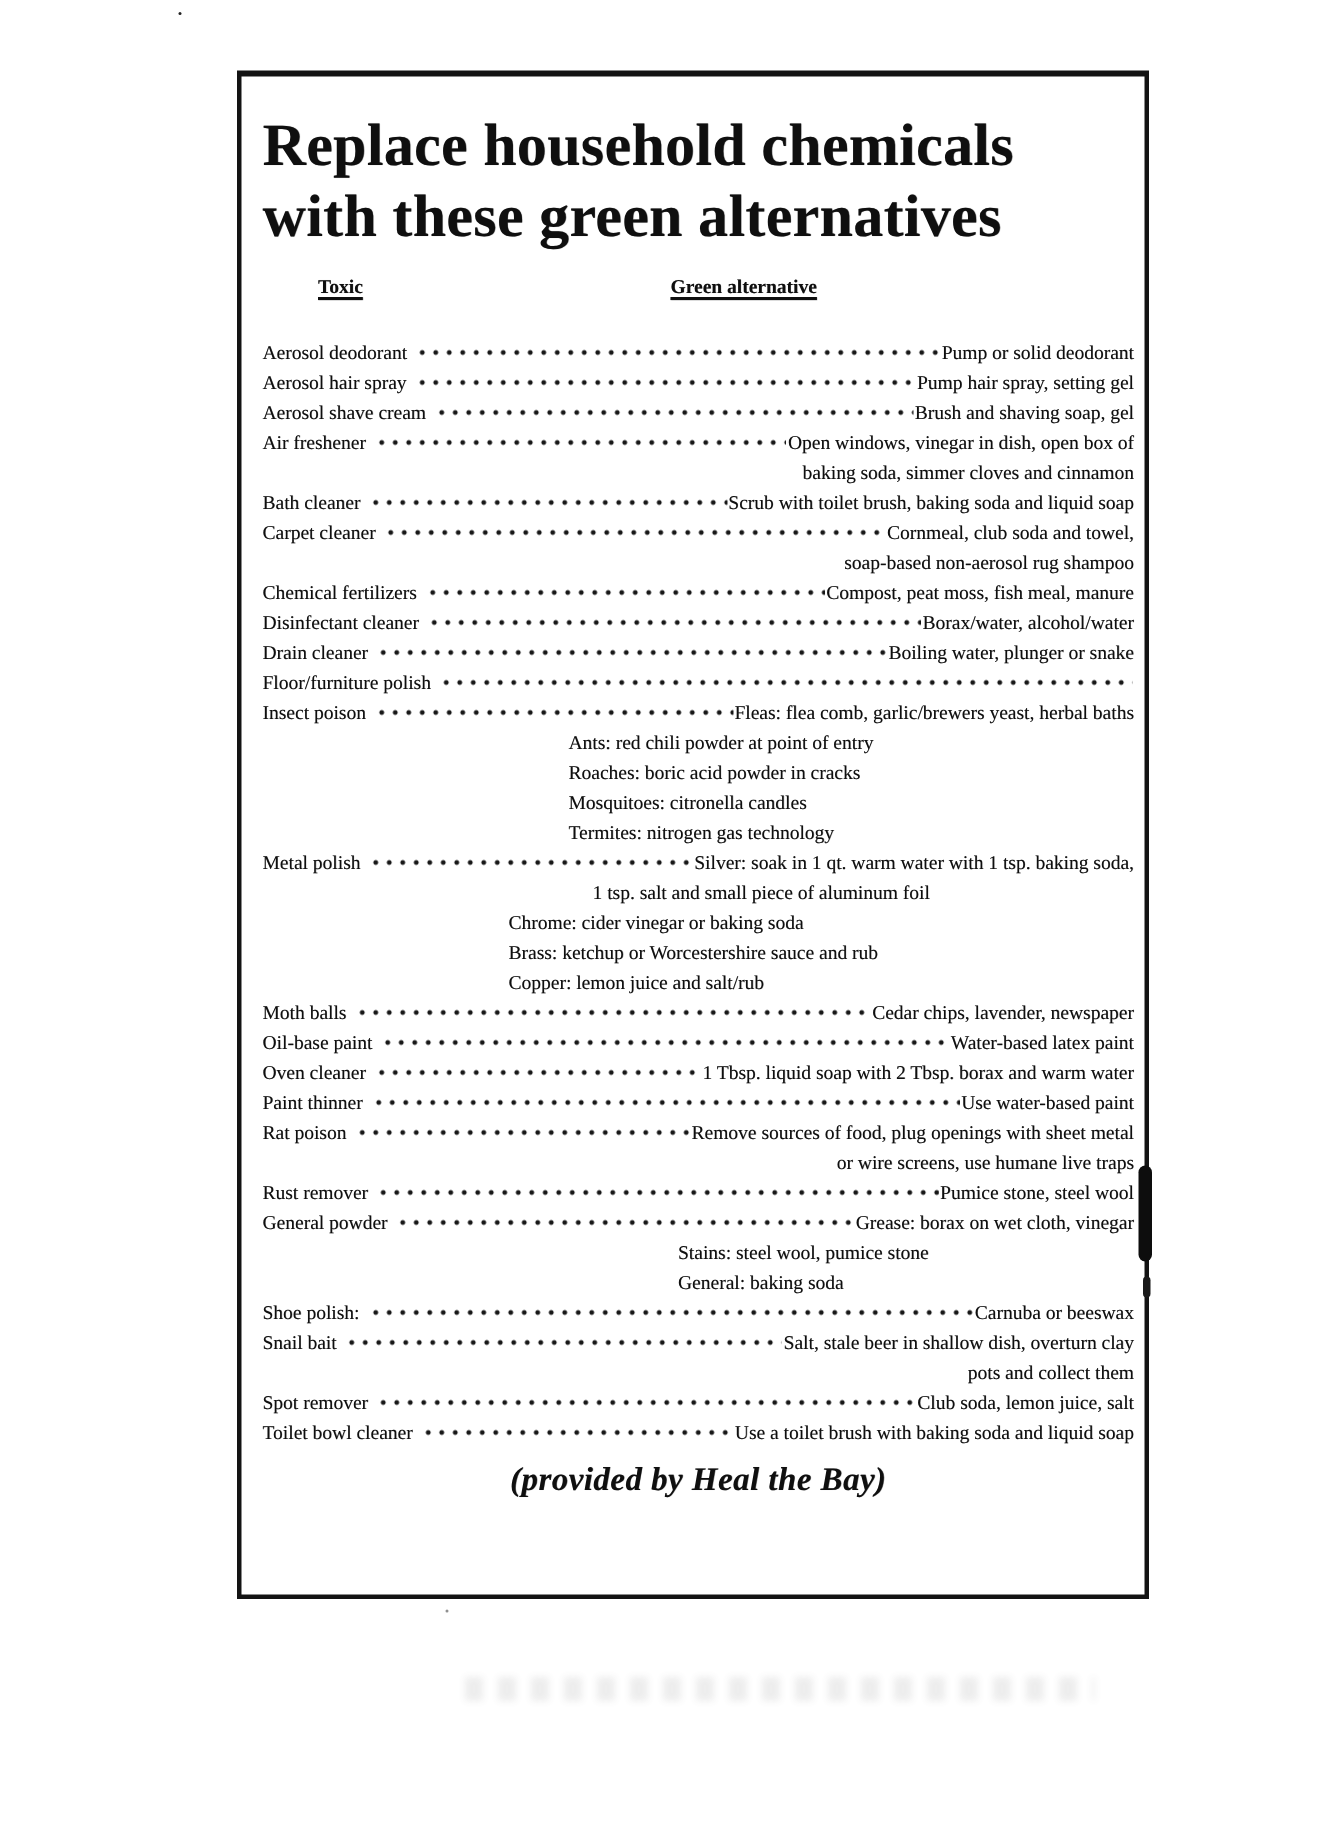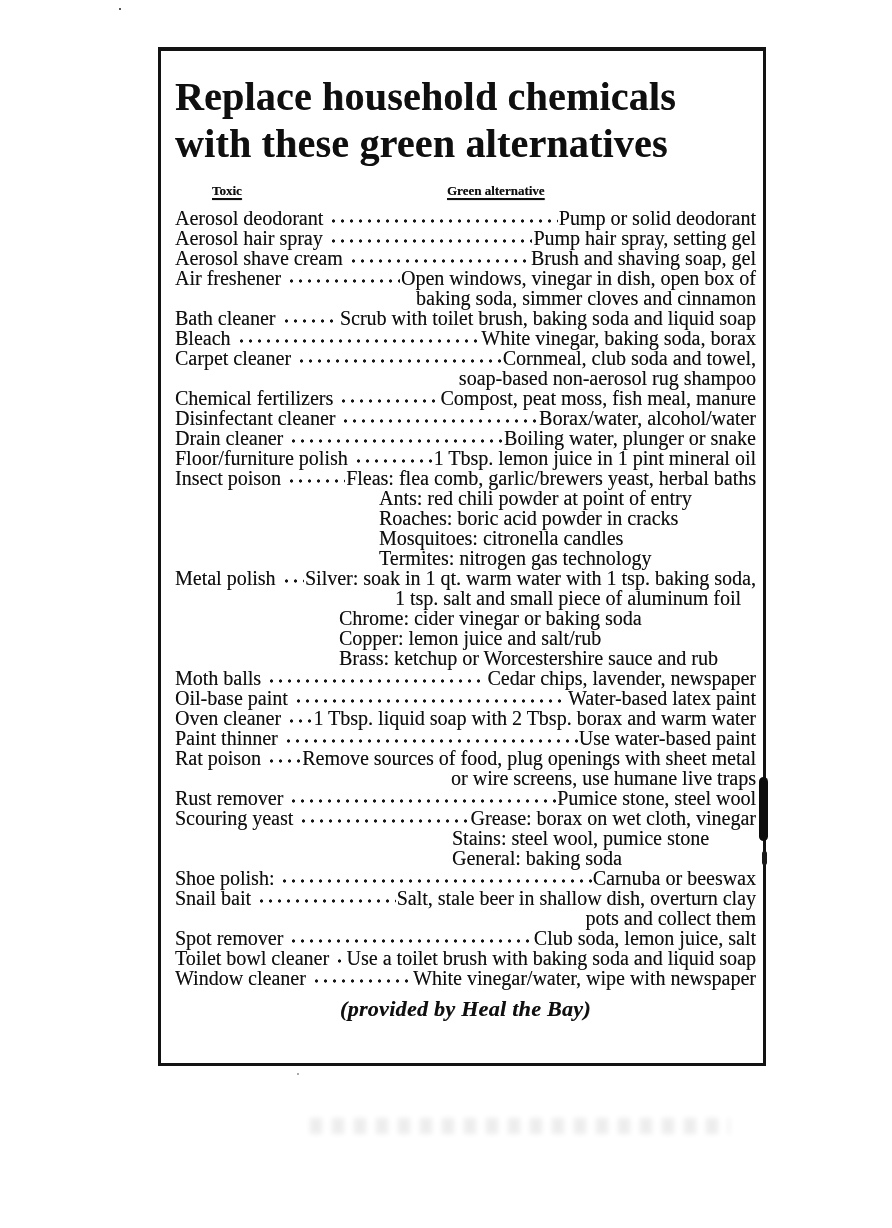--- a/index.html
+++ b/index.html
@@ -51,22 +51,22 @@
   .hdr {
     position: absolute;
     top: 0;
     text-decoration: underline;
     text-decoration-thickness: 2px;
     text-underline-offset: 3px;
   }
   .hdr-toxic { left: 37px; }
   .hdr-green { left: 272px; }
   .list {
-    margin-top: 1px;
-    font-size: 20px;
+    margin-top: 18px;
+    font-size: 13px;
     line-height: 20px;
     text-shadow: 0.2px 0.2px 0.45px rgba(0,0,0,0.45);
   }
   .row {
     display: flex;
     align-items: baseline;
   }
   .toxic, .green { white-space: nowrap; }
   .leader {
     flex: 1 1 auto;
@@ -171,25 +171,20 @@
             <span class="leader"></span>
             <span class="green">Open windows, vinegar in dish, open box of</span>
           </div>
           <div class="cont cont-right">baking soda, simmer cloves and cinnamon</div>
           <div class="row">
             <span class="toxic">Bath cleaner</span>
             <span class="leader"></span>
             <span class="green">Scrub with toilet brush, baking soda and liquid soap</span>
           </div>
           <div class="row">
-            <span class="toxic">Bleach</span>
-            <span class="leader"></span>
-            <span class="green">White vinegar, baking soda, borax</span>
-          </div>
-          <div class="row">
             <span class="toxic">Carpet cleaner</span>
             <span class="leader"></span>
             <span class="green">Cornmeal, club soda and towel,</span>
           </div>
           <div class="cont cont-right">soap-based non-aerosol rug shampoo</div>
           <div class="row">
             <span class="toxic">Chemical fertilizers</span>
             <span class="leader"></span>
             <span class="green">Compost, peat moss, fish meal, manure</span>
           </div>
@@ -199,40 +194,39 @@
             <span class="green">Borax/water, alcohol/water</span>
           </div>
           <div class="row">
             <span class="toxic">Drain cleaner</span>
             <span class="leader"></span>
             <span class="green">Boiling water, plunger or snake</span>
           </div>
           <div class="row">
             <span class="toxic">Floor/furniture polish</span>
             <span class="leader"></span>
-            <span class="green">1 Tbsp. lemon juice in 1 pint mineral oil</span>
           </div>
           <div class="row">
             <span class="toxic">Insect poison</span>
             <span class="leader"></span>
             <span class="green">Fleas: flea comb, garlic/brewers yeast, herbal baths</span>
           </div>
           <div class="cont cont-indent" style="padding-left: 204px;">Ants: red chili powder at point of entry</div>
           <div class="cont cont-indent" style="padding-left: 204px;">Roaches: boric acid powder in cracks</div>
           <div class="cont cont-indent" style="padding-left: 204px;">Mosquitoes: citronella candles</div>
           <div class="cont cont-indent" style="padding-left: 204px;">Termites: nitrogen gas technology</div>
           <div class="row">
             <span class="toxic">Metal polish</span>
             <span class="leader"></span>
             <span class="green">Silver: soak in 1 qt. warm water with 1 tsp. baking soda,</span>
           </div>
           <div class="cont cont-indent" style="padding-left: 220px; font-family: Liberation Serif, serif;">1 tsp. salt and small piece of aluminum foil</div>
           <div class="cont cont-indent" style="padding-left: 164px;">Chrome: cider vinegar or baking soda</div>
+          <div class="cont cont-indent" style="padding-left: 164px;">Brass: ketchup or Worcestershire sauce and rub</div>
           <div class="cont cont-indent" style="padding-left: 164px;">Copper: lemon juice and salt/rub</div>
-          <div class="cont cont-indent" style="padding-left: 164px;">Brass: ketchup or Worcestershire sauce and rub</div>
           <div class="row">
             <span class="toxic">Moth balls</span>
             <span class="leader"></span>
             <span class="green">Cedar chips, lavender, newspaper</span>
           </div>
           <div class="row">
             <span class="toxic">Oil-base paint</span>
             <span class="leader"></span>
             <span class="green">Water-based latex paint</span>
           </div>
@@ -251,21 +245,21 @@
             <span class="leader"></span>
             <span class="green">Remove sources of food, plug openings with sheet metal</span>
           </div>
           <div class="cont cont-right">or wire screens, use humane live traps</div>
           <div class="row">
             <span class="toxic">Rust remover</span>
             <span class="leader"></span>
             <span class="green">Pumice stone, steel wool</span>
           </div>
           <div class="row">
-            <span class="toxic">Scouring yeast</span>
+            <span class="toxic">General powder</span>
             <span class="leader"></span>
             <span class="green">Grease: borax on wet cloth, vinegar</span>
           </div>
           <div class="cont cont-indent" style="padding-left: 277px;">Stains: steel wool, pumice stone</div>
           <div class="cont cont-indent" style="padding-left: 277px;">General: baking soda</div>
           <div class="row">
             <span class="toxic">Shoe polish:</span>
             <span class="leader"></span>
             <span class="green">Carnuba or beeswax</span>
           </div>
@@ -277,25 +271,20 @@
           <div class="cont cont-right">pots and collect them</div>
           <div class="row">
             <span class="toxic">Spot remover</span>
             <span class="leader"></span>
             <span class="green">Club soda, lemon juice, salt</span>
           </div>
           <div class="row">
             <span class="toxic">Toilet bowl cleaner</span>
             <span class="leader"></span>
             <span class="green">Use a toilet brush with baking soda and liquid soap</span>
-          </div>
-          <div class="row">
-            <span class="toxic">Window cleaner</span>
-            <span class="leader"></span>
-            <span class="green">White vinegar/water, wipe with newspaper</span>
           </div>
         </div>
 
       <div class="footer">(provided by Heal the Bay)</div>
     </div>
 
     <div class="ink-blob"></div>
     <div class="ink-blob2"></div>
   </div>
 

